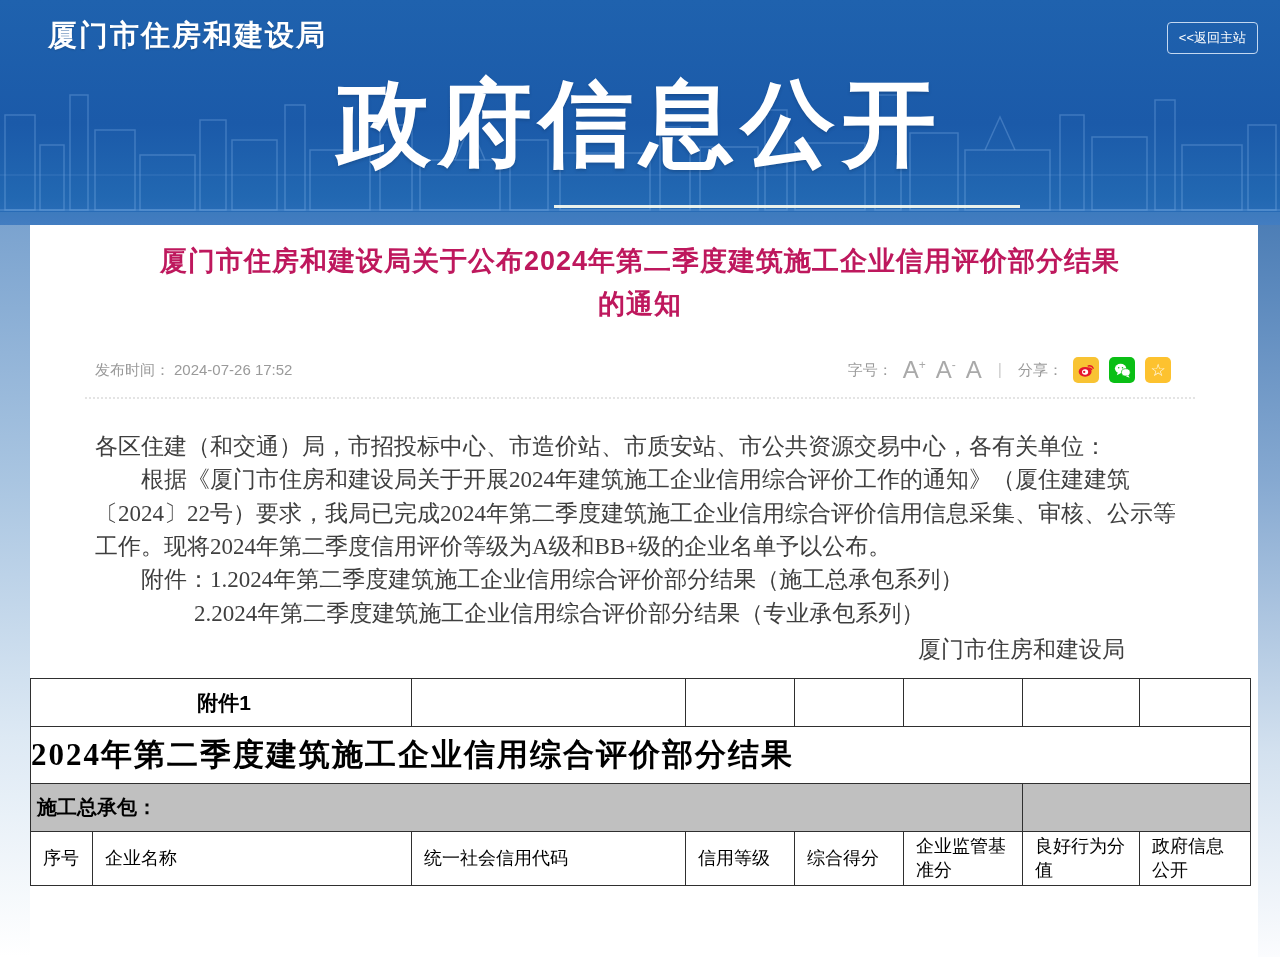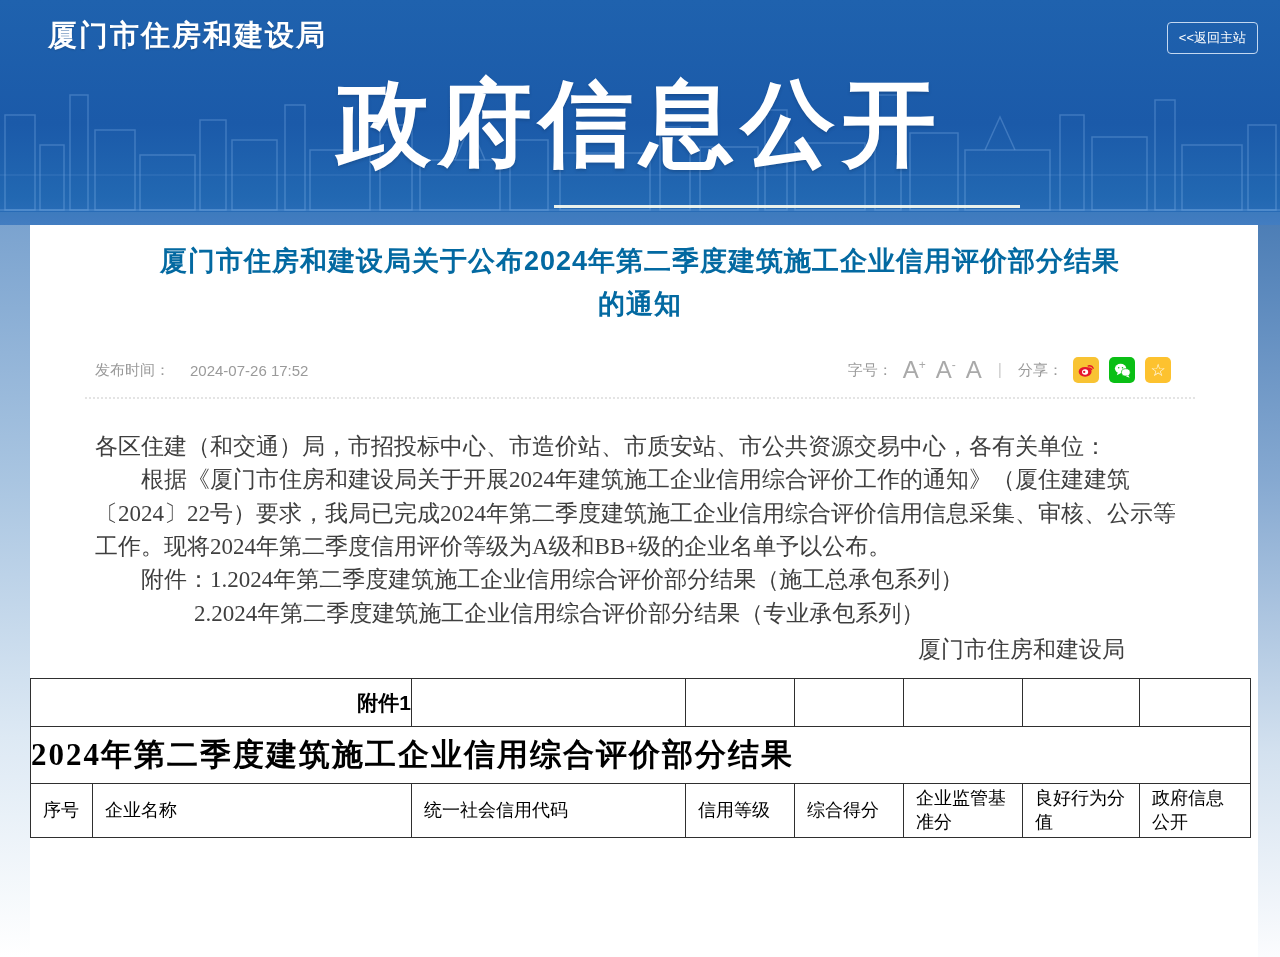--- a/index.html
+++ b/index.html
@@ -50,29 +50,29 @@
     background:linear-gradient(180deg,#7ba3cf 0%,#a9c5e1 35%,#dde9f4 70%,#ffffff 100%);
   }
   .edge-strip-right {
     position:absolute; top:225px; right:0; width:22px; height:732px;
     background:linear-gradient(180deg,#4d7eb6 0%,#86a9d1 35%,#d3e1ef 72%,#fbfcfe 100%);
   }
 
   
   .article-title {
     position:absolute; top:240px; left:100px; width:1080px;
-    text-align:center; color:#0369a1; font-size:27px; font-weight:bold;
+    text-align:center; color:#be185d; font-size:27px; font-weight:bold;
     line-height:1.6; letter-spacing:1px;
   }
   .meta-row {
     position:absolute; top:353px; left:95px; width:1090px; height:34px;
     display:flex; justify-content:space-between; align-items:center;
     color:#9a9a9a; font-size:15px;
   }
-  .meta-left { display:flex; align-items:center; gap:20px; }
+  .meta-left { display:flex; gap:4px; }
   .meta-right { display:flex; align-items:center; gap:10px; padding-right:14px; }
   .font-btn { color:#a9a9a9; font-size:24px; line-height:1; cursor:pointer; font-family:"Liberation Sans",sans-serif; }
   .font-btn sup { font-size:12px; }
   .meta-sep { color:#cccccc; font-size:16px; padding:0 6px; }
   .share-icon {
     width:26px; height:26px; border-radius:5px; display:inline-flex;
     align-items:center; justify-content:center; cursor:pointer;
   }
   .icon-weibo { background:#f8c333; }
   .icon-wechat { background:#0abf15; }
@@ -100,21 +100,21 @@
   .attach-table {
     position:absolute; top:678px; left:30px; width:1220px;
     border-collapse:collapse; table-layout:fixed;
     font-family:"Liberation Serif","DejaVu Serif",serif; color:#111;
     background:#ffffff;
   }
   .attach-table td, .attach-table th {
     border:1px solid #2f2f2f; text-align:left; vertical-align:middle;
     overflow:hidden;
   }
-  .row-attach td { height:48px; text-align:right; }
+  .row-attach td { height:48px; text-align:center; }
   .attach-label {
     font-family:"Liberation Sans",sans-serif; font-weight:bold;
     font-size:21px; padding-left:6px; color:#000;
   }
   .row-title td {
     height:57px; font-size:31px; font-weight:bold; letter-spacing:2px; color:#000;
   }
   .row-section td {
     height:48px; background:#c0c0c0; text-align:left;
     font-size:20px; font-weight:bold; padding-left:6px; color:#000;
@@ -243,20 +243,24 @@
       <td></td>
       <td></td>
       <td></td>
       <td></td>
       <td></td>
       <td></td>
     </tr>
     <tr class="row-title">
       <td colspan="8">2024年第二季度建筑施工企业信用综合评价部分结果</td>
     </tr>
+    <tr class="row-section">
+      <td colspan="6">施工总承包：</td>
+      <td colspan="2"></td>
+    </tr>
     <tr class="row-head">
       <th>序号</th>
       <th>企业名称</th>
       <th>统一社会信用代码</th>
       <th>信用等级</th>
       <th>综合得分</th>
       <th>企业监管基准分</th>
       <th>良好行为分值</th>
       <th>政府信息公开</th>
     </tr>

